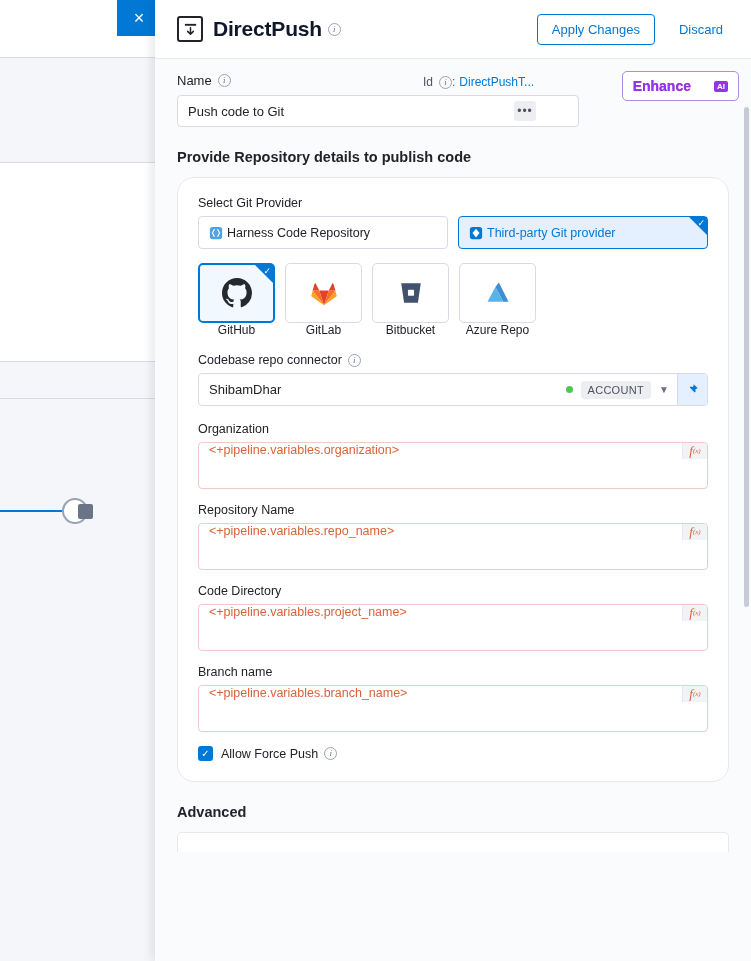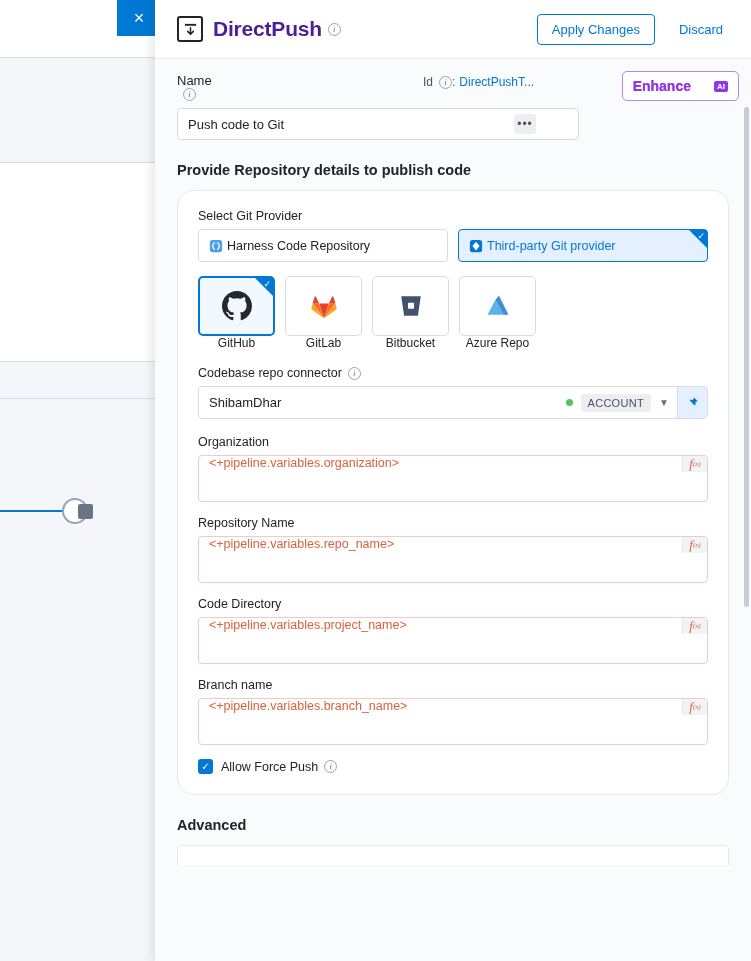--- a/index.html
+++ b/index.html
@@ -71,21 +71,21 @@
     padding: 0 22px 0 22px;
   }
   .step-icon {
     width: 26px; height: 26px;
     border: 2px solid #22222a; border-radius: 3px;
     display: flex; align-items: center; justify-content: center;
     margin-right: 10px;
   }
   .step-icon svg { display: block; }
   .drawer-title {
-    font-size: 21px; font-weight: bold; color: #4c1d95;
+    font-size: 21px; font-weight: bold; color: #0f172a;
     letter-spacing: -0.2px;
   }
   .info-icon {
     display: inline-flex; align-items: center; justify-content: center;
     width: 13px; height: 13px; border-radius: 50%;
     border: 1px solid #9aa3b3; color: #6b7386;
     font-size: 9px; font-family: "Liberation Serif", serif;
     line-height: 1; margin-left: 6px; vertical-align: middle;
     font-style: italic;
   }
@@ -112,21 +112,21 @@
     position: absolute; right: 2px; top: 48px; width: 5px; height: 500px;
     background: #c6ccd6; border-radius: 3px;
   }
 
   
   .name-row {
     padding: 14px 22px 0 22px;
     position: relative;
   }
   .name-label-line {
-    display: flex; font-size: 13px; color: #22222a; flex-direction: column;
+    display: flex; align-items: center; font-size: 13px; color: #22222a;
   }
   .id-block {
     position: absolute; left: 268px; top: 16px;
     font-size: 12px; color: #4f5162;
     display: flex; align-items: center;
   }
   .id-value { color: #0278d5; margin-left: 4px; }
   .name-input-wrap {
     margin-top: 7px;
     width: 402px; height: 32px;

